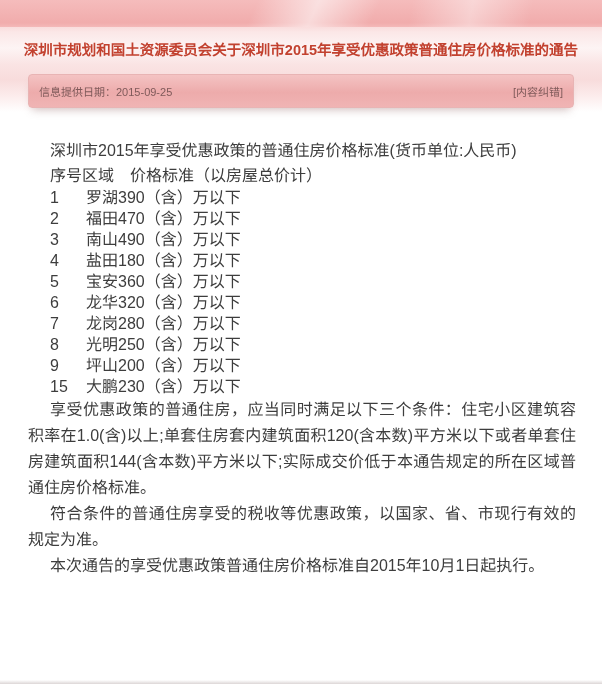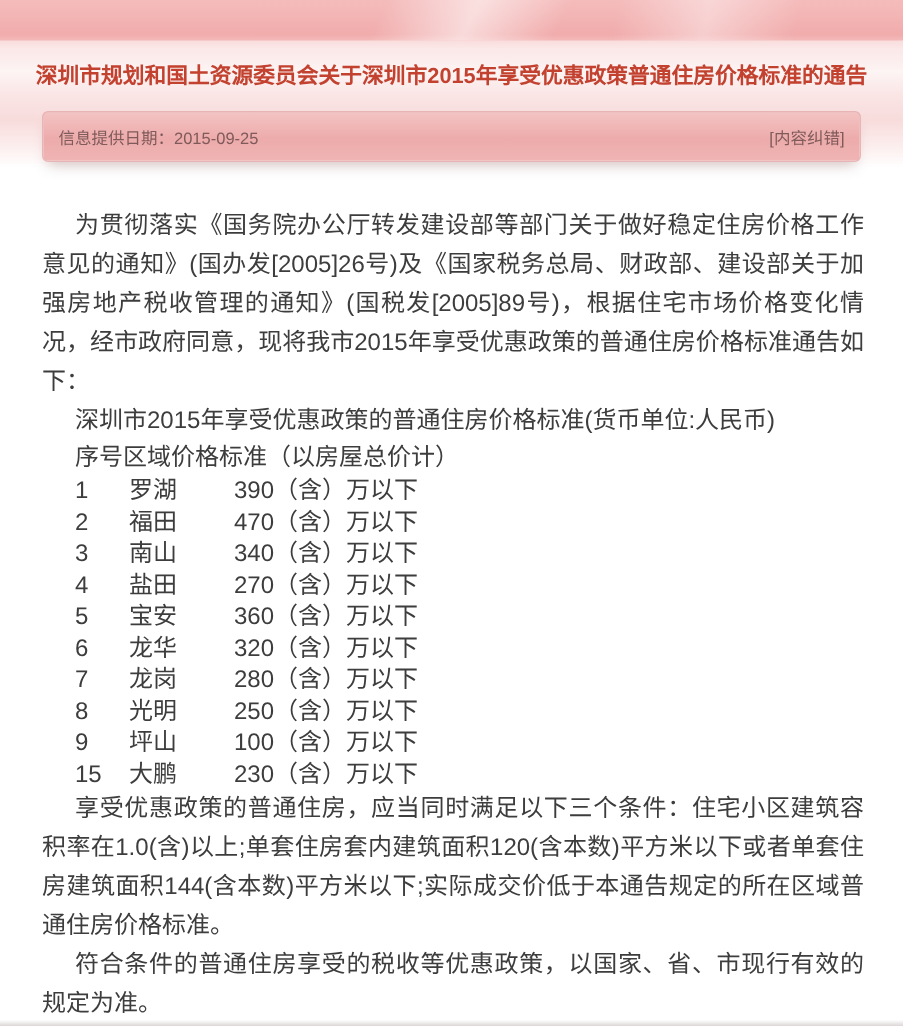--- a/index.html
+++ b/index.html
@@ -83,28 +83,28 @@
     line-height: 26px;
     text-indent: 22px;
     text-align: justify;
   }
   .price-table { padding-left: 22px; }
   .table-header {
     line-height: 23px;
   }
   .table-header .h-cell { display: inline-block; }
   .table-header .h-no { }
-  .table-header .h-district { margin-right: 0; font-family: Liberation Serif, serif; }
+  .table-header .h-district { margin-right: 16px; font-family: Liberation Serif, serif; }
   .p-row {
     display: flex;
     line-height: 21px;
   }
   .p-row .c-no { width: 26px; flex: none; }
   .p-row .c-district { width: 42px; flex: none; text-align: right; }
-  .p-row .c-price { flex: 1; margin-left: 38px; }
+  .p-row .c-price { flex: 1; }
   .bottom-edge {
     position: absolute;
     left: 0; right: 0; bottom: 0;
     height: 4px;
     background: linear-gradient(180deg, rgba(220,215,215,0), #dcd6d6);
   }
 </style>
 </head>
 <body>
 
@@ -116,21 +116,20 @@
     <div class="infobar">
       <span class="date">
         <span>信息提供日期：</span><span>2015-09-25</span>
       </span>
       <a class="correction">[内容纠错]</a>
     </div>
   </header>
 
   <main class="content">
 
-    <p class="para">为贯彻落实《国务院办公厅转发建设部等部门关于做好稳定住房价格工作意见的通知》(国办发[2005]26号)及《国家税务总局、财政部、建设部关于加强房地产税收管理的通知》(国税发[2005]89号)，根据住宅市场价格变化情况，经市政府同意，现将我市2015年享受优惠政策的普通住房价格标准通告如下：</p>
 
     <p class="para">深圳市2015年享受优惠政策的普通住房价格标准(货币单位:人民币)</p>
 
     <div class="price-table">
       <div class="table-header">
         <span class="h-cell h-no">序号</span><span class="h-cell h-district">区域</span><span class="h-cell h-price">价格标准（以房屋总价计）</span>
       </div>
 
       <div class="p-row">
         <span class="c-no">1</span>
@@ -138,26 +137,26 @@
           <span class="c-price">390（含）万以下</span>
       </div>
       <div class="p-row">
         <span class="c-no">2</span>
           <span class="c-district">福田</span>
           <span class="c-price">470（含）万以下</span>
       </div>
       <div class="p-row">
         <span class="c-no">3</span>
           <span class="c-district">南山</span>
-          <span class="c-price">340（含）万以下</span>
+          <span class="c-price">490（含）万以下</span>
       </div>
       <div class="p-row">
         <span class="c-no">4</span>
           <span class="c-district">盐田</span>
-          <span class="c-price">270（含）万以下</span>
+          <span class="c-price">180（含）万以下</span>
       </div>
       <div class="p-row">
         <span class="c-no">5</span>
           <span class="c-district">宝安</span>
           <span class="c-price">360（含）万以下</span>
       </div>
       <div class="p-row">
         <span class="c-no">6</span>
           <span class="c-district">龙华</span>
           <span class="c-price">320（含）万以下</span>
@@ -168,21 +167,21 @@
           <span class="c-price">280（含）万以下</span>
       </div>
       <div class="p-row">
         <span class="c-no">8</span>
           <span class="c-district">光明</span>
           <span class="c-price">250（含）万以下</span>
       </div>
       <div class="p-row">
         <span class="c-no">9</span>
           <span class="c-district">坪山</span>
-          <span class="c-price">100（含）万以下</span>
+          <span class="c-price">200（含）万以下</span>
       </div>
       <div class="p-row">
         <span class="c-no">15</span>
           <span class="c-district">大鹏</span>
           <span class="c-price">230（含）万以下</span>
       </div>
     </div>
 
     <p class="para">享受优惠政策的普通住房，应当同时满足以下三个条件：住宅小区建筑容积率在1.0(含)以上;单套住房套内建筑面积120(含本数)平方米以下或者单套住房建筑面积144(含本数)平方米以下;实际成交价低于本通告规定的所在区域普通住房价格标准。</p>
     <p class="para">符合条件的普通住房享受的税收等优惠政策，以国家、省、市现行有效的规定为准。</p>

